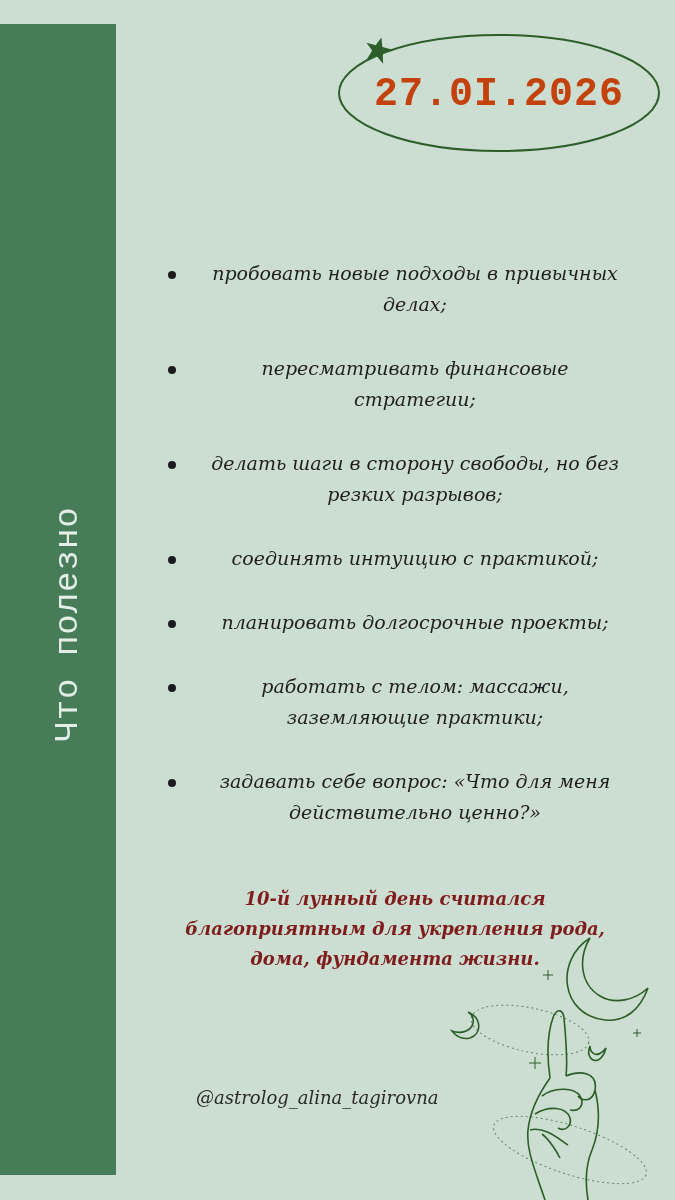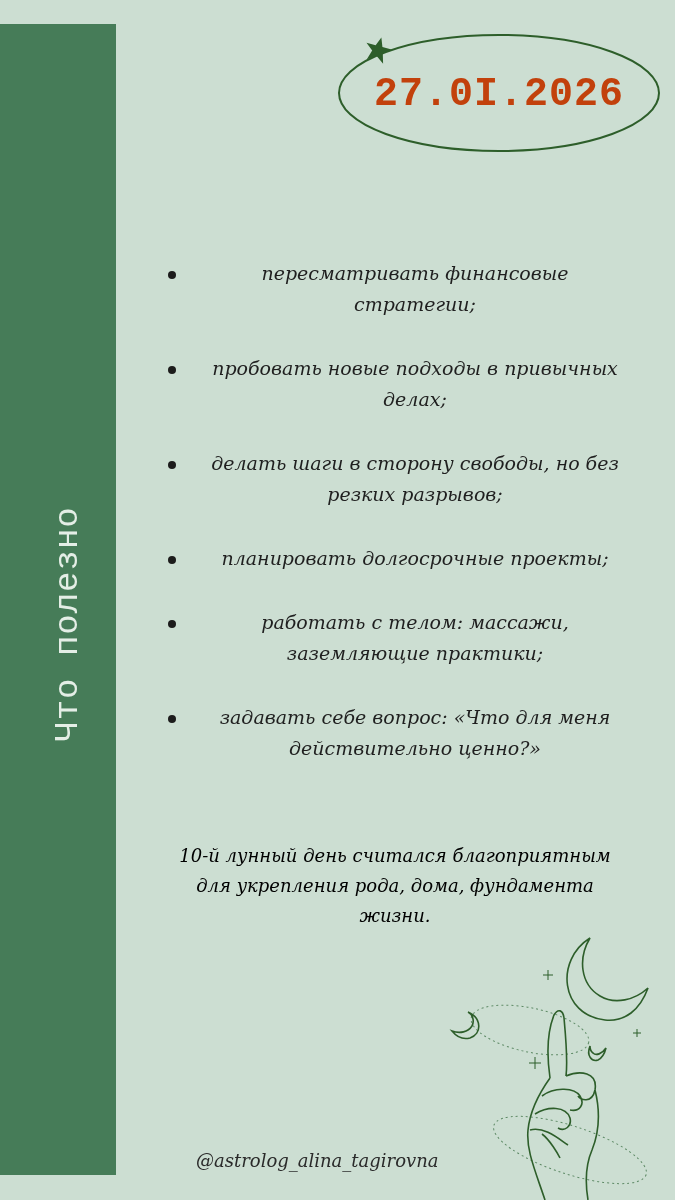--- a/index.html
+++ b/index.html
@@ -41,27 +41,27 @@
   .bullet {
     width: 8px; height: 8px; border-radius: 50%; background: #1C1C1C;
     position: absolute; left: 8px; top: 13px;
   }
   .item-text {
     margin-left: 30px; width: 450px; text-align: center;
     font-family: "DejaVu Serif", serif; font-style: italic;
     font-size: 19px; line-height: 31px; color: #1F1F1F;
   }
   .footer-note {
-    position: absolute; left: 160px; top: 841px; width: 470px;
+    position: absolute; left: 160px; top: 884px; width: 470px;
     text-align: center;
-    font-family: "DejaVu Serif", serif; font-weight: normal; font-style: italic;
-    font-size: 18px; line-height: 30px; color: #000000;
+    font-family: "DejaVu Serif", serif; font-weight: bold; font-style: italic;
+    font-size: 18px; line-height: 30px; color: #7f1d1d;
   }
   .handle {
-    position: absolute; left: 196px; top: 1150px;
+    position: absolute; left: 196px; top: 1087px;
     font-family: "DejaVu Serif", serif; font-style: italic;
     font-size: 18px; color: #2A2A2A;
   }
   .illustration { position: absolute; left: 430px; top: 900px; }
 </style>
 </head>
 <body>
 
 <div class="side-bar">
   <div class="side-title">Что полезно</div>
@@ -73,29 +73,33 @@
     <g transform="translate(42,20)">
       <polygon points="0,-13 3.5,-4 13,-4 5.5,2 8.5,12 0,6 -8.5,12 -5.5,2 -13,-4 -3.5,-4" fill="#2D5E2A" transform="rotate(15)"></polygon>
     </g>
   </svg>
   <div class="date-text">27.0I.2026</div>
 </div>
 
 <ul class="list">
   <li class="list-item" style="margin-bottom:33px;">
     <span class="bullet"></span>
-    <span class="item-text" style="padding:0 60px;box-sizing:border-box;">пересматривать финансовые стратегии;</span>
+    <span class="item-text">пробовать новые подходы в привычных делах;</span>
   </li>
   <li class="list-item" style="margin-bottom:33px;">
     <span class="bullet"></span>
-    <span class="item-text">пробовать новые подходы в привычных делах;</span>
+    <span class="item-text" style="padding:0 60px;box-sizing:border-box;">пересматривать финансовые стратегии;</span>
   </li>
   <li class="list-item" style="margin-bottom:33px;margin-top:12px;">
     <span class="bullet"></span>
     <span class="item-text">делать шаги в сторону свободы, но без резких разрывов;</span>
+  </li>
+  <li class="list-item" style="margin-bottom:33px;">
+    <span class="bullet"></span>
+    <span class="item-text">соединять интуицию с практикой;</span>
   </li>
   <li class="list-item" style="margin-bottom:33px;align-items:flex-end;">
     <span class="bullet"></span>
     <span class="item-text">планировать долгосрочные проекты;</span>
   </li>
   <li class="list-item" style="margin-bottom:33px;">
     <span class="bullet"></span>
     <span class="item-text" style="padding:0 70px;box-sizing:border-box;">работать с телом: массажи, заземляющие практики;</span>
   </li>
   <li class="list-item">

